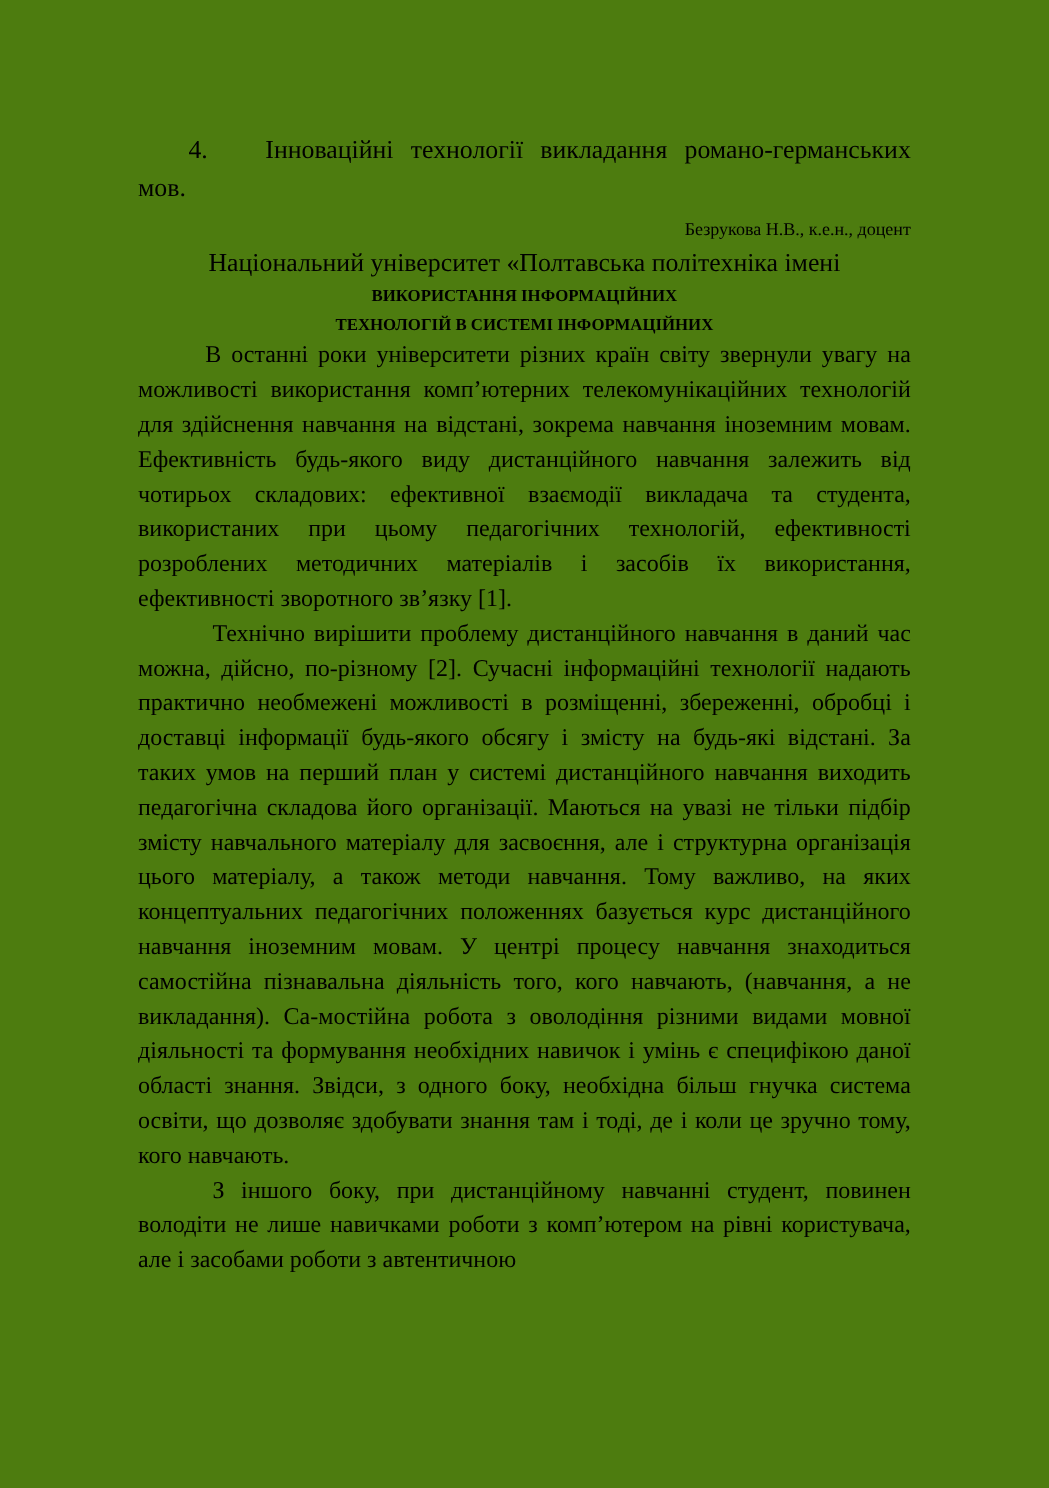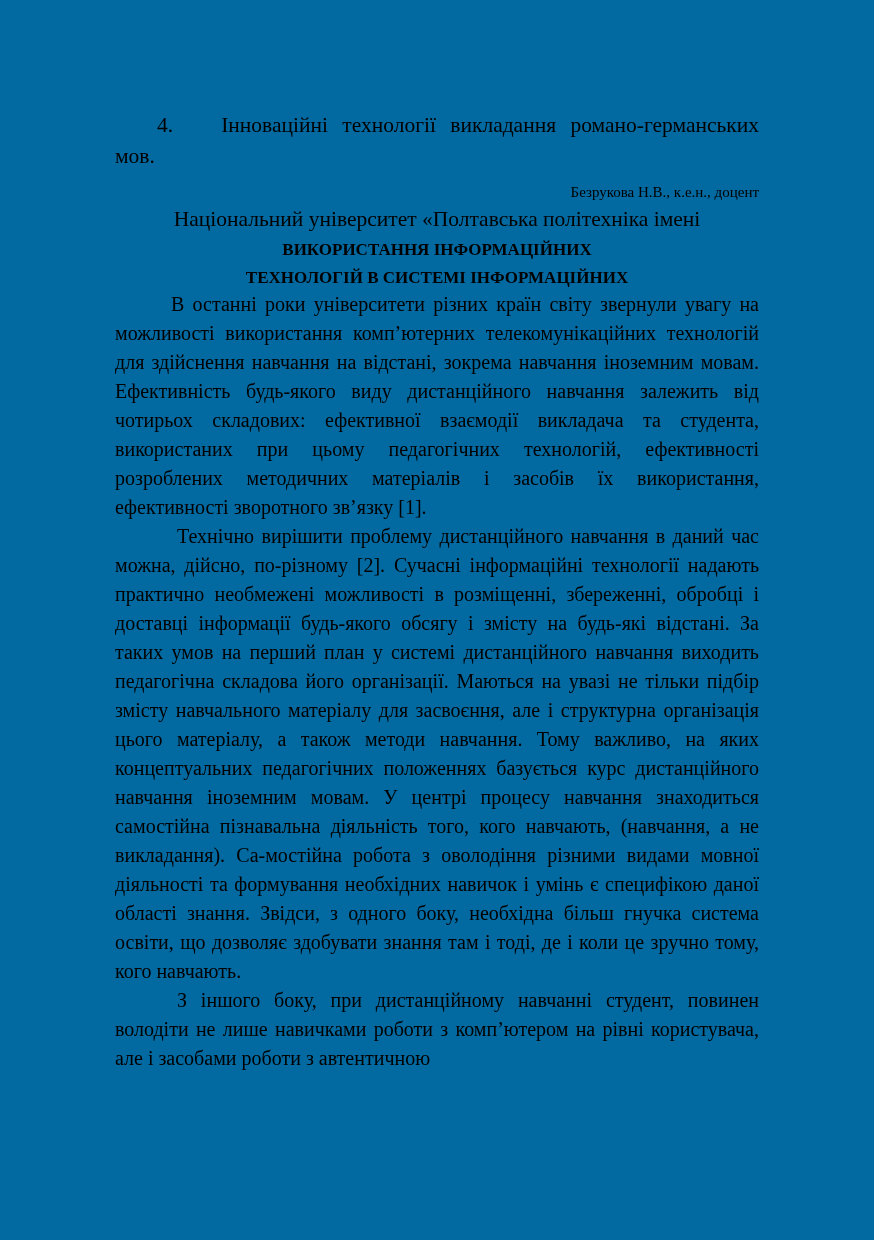--- a/index.html
+++ b/index.html
@@ -4,21 +4,21 @@
 <style>
   html, body {
     margin: 0;
     padding: 0;
     background: #ffffff;
   }
   .page {
     width: 874px;
     height: 1240px;
     position: relative;
-    background: #0369a1;
+    background: #4d7c0f;
     box-sizing: border-box;
     padding: 110px 115px 0 115px;
     font-family: "Liberation Serif", "DejaVu Serif", serif;
     color: #000000;
     overflow: hidden;
   }
   .body-text {
     font-size: 20px;
     line-height: 1.45;
     text-align: justify;
@@ -41,21 +41,21 @@
     font-weight: normal;
     margin: 10px 0 0 0;
   }
   .affil-line {
     font-size: 21.5px;
     line-height: 1.42;
     text-align: center;
     margin: 0;
   }
   .doc-title {
-    font-size: 17px;
+    font-size: 14px;
     line-height: 1.42;
     text-align: center;
     font-weight: bold;
     margin: 4px 0 0 0;
     text-transform: none;
   }
   .para {
     margin-top: 0;
   }
   .tab-spacer {

